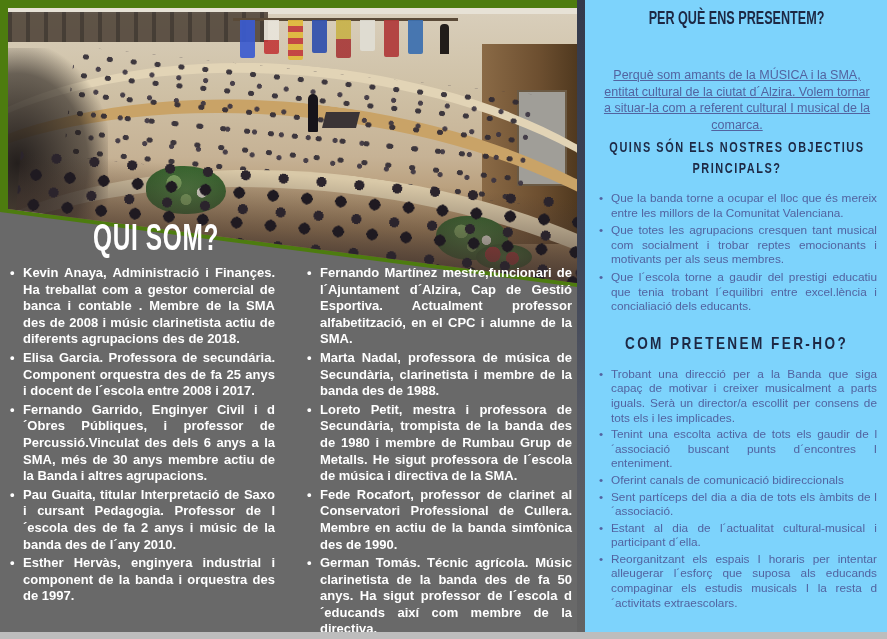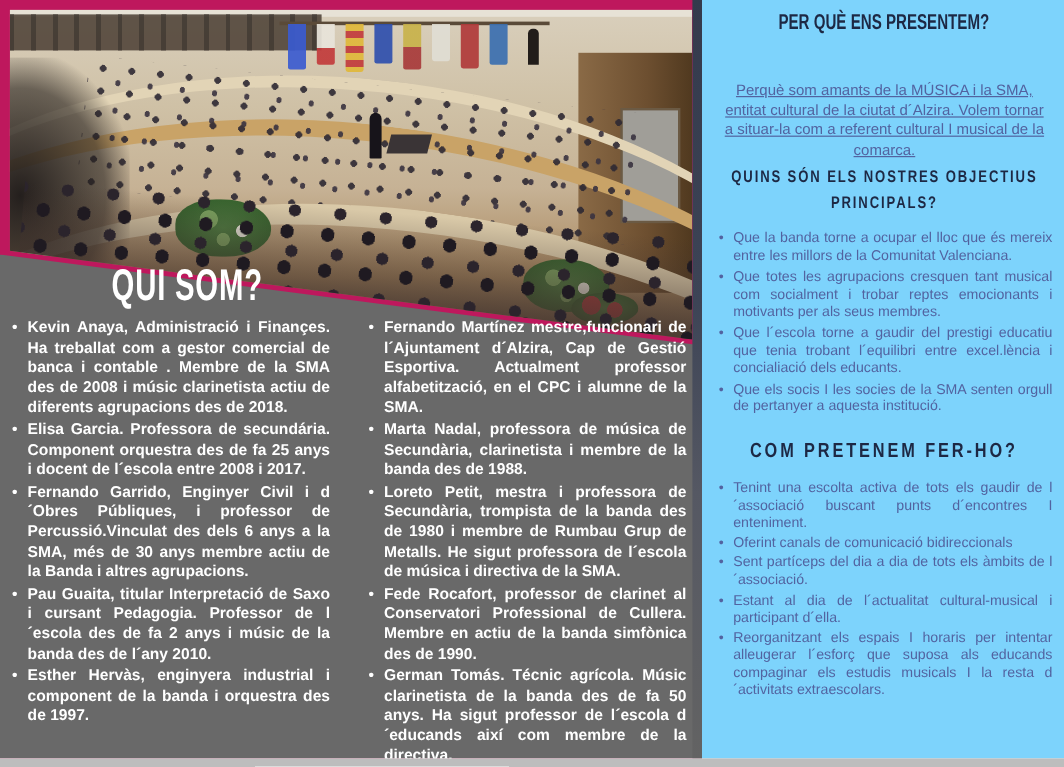--- a/index.html
+++ b/index.html
@@ -1,20 +1,20 @@
 <!DOCTYPE html>
 <html><head>
 <meta charset="utf-8">
 <style>
   html,body{margin:0;padding:0;background:#e8e8e8;}
   .canvas{position:relative;width:887px;height:639px;background:#ffffff;overflow:hidden;
           font-family:"Liberation Sans", sans-serif;}
 
   
-  .left-panel{position:absolute;left:0;top:0;width:585px;height:632px;background:#be185d;}
+  .left-panel{position:absolute;left:0;top:0;width:585px;height:632px;background:#4d7c0f;}
   .gray-band{position:absolute;left:0;top:0;width:585px;height:632px;background:#696969;
              clip-path:polygon(0 212px,100% 288px,100% 100%,0 100%);}
   .panel-divider{position:absolute;left:577px;top:0;width:8px;height:632px;
 
                  background:linear-gradient(180deg,#343a4c 0%,#3d4456 40%,#555863 65%,#636363 100%);}
 
   
   .photo{position:absolute;left:8px;top:8px;width:569px;height:286px;overflow:hidden;
          clip-path:polygon(0 0,100% 0,100% 275px,0 201px);
          background:linear-gradient(180deg,#d9cfbc 0%,#cfc1a6 28%,#c6b295 52%,#a9885f 78%,#6b5540 100%);}
@@ -160,26 +160,26 @@
       <p class="why-text">Perquè som amants de la MÚSICA i la SMA, entitat cultural de la ciutat d´Alzira. Volem tornar a situar-la com a referent cultural I musical de la comarca.</p>
 
       <h2 class="heading h2-objectius">
           <span class="inner">QUINS SÓN ELS NOSTRES OBJECTIUS PRINCIPALS?</span>
         </h2>
 
       <ul class="rlist">
         <li>Que la banda torne a ocupar el lloc que és mereix entre les millors de la Comunitat Valenciana.</li>
         <li>Que totes les agrupacions cresquen tant musical com socialment i trobar reptes emocionants i motivants per als seus membres.</li>
         <li>Que l´escola torne a gaudir del prestigi educatiu que tenia trobant l´equilibri entre excel.lència i concialiació dels educants.</li>
-        <li>Que els socis I les socies de la SMA senten orgull de pertanyer a aquesta institució.</li>
       </ul>
 
       <h2 class="heading h3-com h-center"><span class="scale-x">COM PRETENEM FER-HO?</span></h2>
 
       <ul class="rlist how">
+        <li>Trobant una direcció per a la Banda que siga capaç de motivar i creixer musicalment a parts iguals. Serà un director/a escollit per consens de tots els i les implicades.</li>
         <li>Tenint una escolta activa de tots els gaudir de l´associació buscant punts d´encontres I enteniment.</li>
         <li>Oferint canals de comunicació bidireccionals</li>
         <li>Sent partíceps del dia a dia de tots els àmbits de l´associació.</li>
         <li>Estant al dia de l´actualitat cultural-musical i participant d´ella.</li>
         <li>Reorganitzant els espais I horaris per intentar alleugerar l´esforç que suposa als educands compaginar els estudis musicals I la resta d´activitats extraescolars.</li>
 
       </ul>
     </div>
   </div>
 

